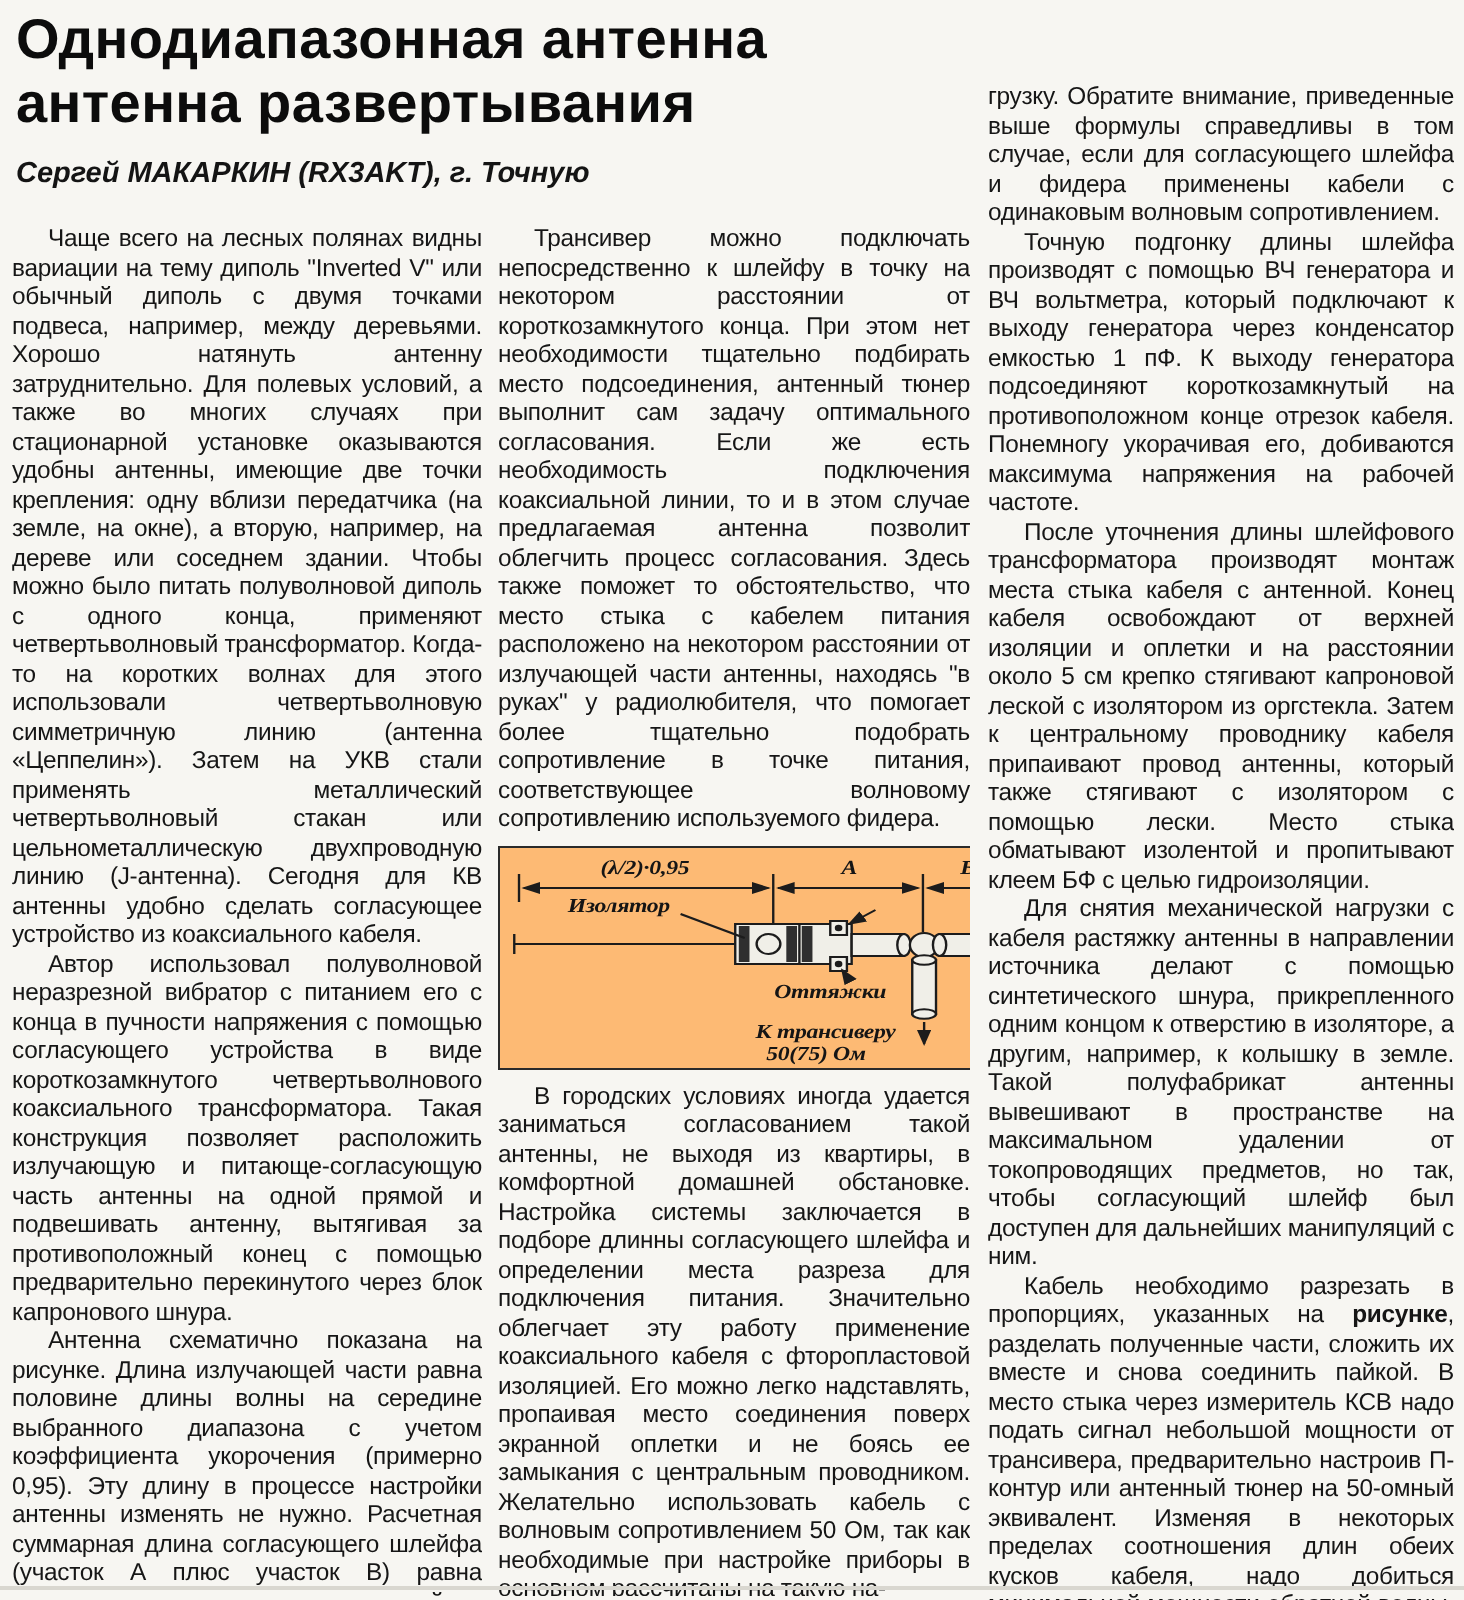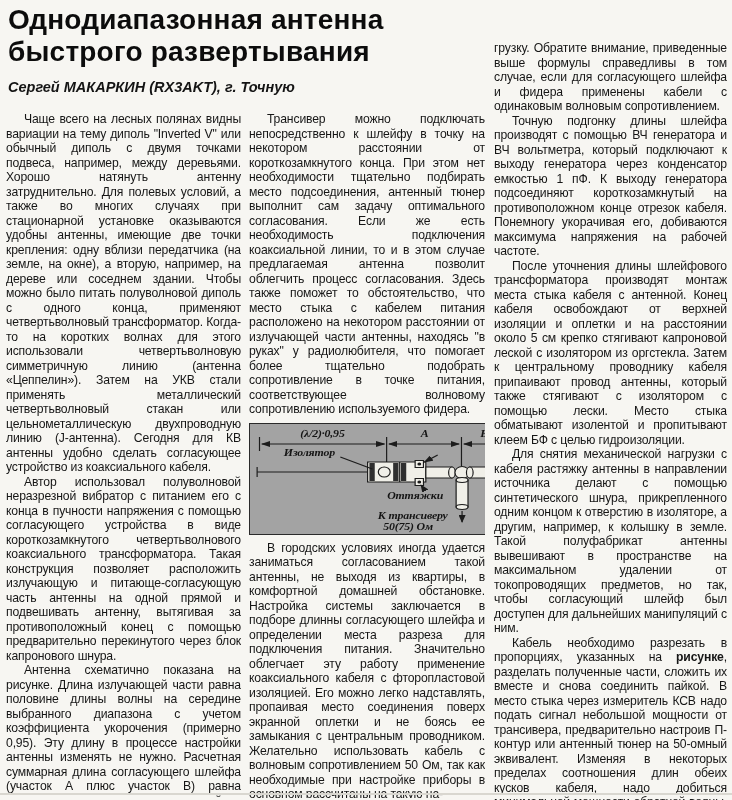--- a/index.html
+++ b/index.html
@@ -8,37 +8,37 @@
   .title-block{position:absolute;left:8px;top:4px;width:478px;}
   h1{margin:0;font-size:28px;line-height:1.16;font-weight:bold;color:#0c0c0c;letter-spacing:.2px;}
   .byline{margin-top:10px;font-size:14.5px;font-weight:bold;font-style:italic;color:#141414;}
   .col{position:absolute;text-align:justify;font-size:12.2px;line-height:14.5px;
        letter-spacing:-0.15px;overflow:hidden;hyphens:auto;-webkit-hyphens:auto;}
   .col p{margin:0;}
   p.indent{text-indent:18px;}
   .col1{left:6px;top:112px;width:235px;height:686px;}
   .col2{left:249px;top:112px;width:236px;height:686px;}
   .col3{left:494px;top:6px;width:233px;height:792px;margin-top:35px;}
-  .figure-box{margin:6px 0;border:1.3px solid #2a2a2a;background:#a3a3a3;
+  .figure-box{margin:6px 0;border:1.3px solid #2a2a2a;background:#fdba74;
               width:280px;height:112px;box-sizing:border-box;}
   .figure-box svg{display:block;width:100%;height:100%;}
   .fig-line{stroke:#1c1c1c;stroke-width:1;fill:none;}
   .fig-fill{fill:#f0efe8;stroke:#1c1c1c;stroke-width:1;}
   .fig-dark{fill:#2f2f2f;stroke:none;}
   .fig-text{font-family:"Liberation Serif",serif;font-style:italic;font-weight:bold;
             font-size:10px;fill:#151515;}
   .bottom-rule{position:absolute;left:0;top:793px;width:732px;height:2px;background:#d9d7d0;}
 </style>
 </head>
 <body>
 
 <div class="page">
 
   <header class="title-block">
-    <h1><span>Однодиапазонная антенна</span><br><span>быстрого развертывания</span></h1>
+    <h1><span>Однодиапазонная антенна</span><br><span>антенна развертывания</span></h1>
     <div class="byline">Сергей МАКАРКИН (RX3AKT), г. Точную</div>
   </header>
 
   <div class="col col1">
     <p class="indent">Чаще всего на лесных полянах видны вариации на тему диполь "Inverted V" или обычный диполь с двумя точками подвеса, например, между деревьями. Хорошо натянуть антенну затруднительно. Для полевых условий, а также во многих случаях при стационарной установке оказываются удобны антенны, имеющие две точки крепления: одну вблизи передатчика (на земле, на окне), а вторую, например, на дереве или соседнем здании. Чтобы можно было питать полуволновой диполь с одного конца, применяют четвертьволновый трансформатор. Когда-то на коротких волнах для этого использовали четвертьволновую симметричную линию (антенна «Цеппелин»). Затем на УКВ стали применять металлический четвертьволновый стакан или цельнометаллическую двухпроводную линию (J-антенна). Сегодня для КВ антенны удобно сделать согласующее устройство из коаксиального кабеля.</p>
     <p class="indent">Автор использовал полуволновой неразрезной вибратор с питанием его с конца в пучности напряжения с помощью согласующего устройства в виде короткозамкнутого четвертьволнового коаксиального трансформатора. Такая конструкция позволяет расположить излучающую и питающе-согласующую часть антенны на одной прямой и подвешивать антенну, вытягивая за противоположный конец с помощью предварительно перекинутого через блок капронового шнура.</p>
     <p class="indent">Антенна схематично показана на рисунке. Длина излучающей части равна половине длины волны на середине выбранного диапазона с учетом коэффициента укорочения (примерно 0,95). Эту длину в процессе настройки антенны изменять не нужно. Расчетная суммарная длина согласующего шлейфа (участок А плюс участок В) равна четверти длинны волны, умноженной на коэффициент укорочения применяемого кабеля, который для многих марок равен примерно 0,66. Для кабеля 50 Ом А=0,214λk, В=0,036λk, где λ —</p>
   </div>
 
   <div class="col col2">

